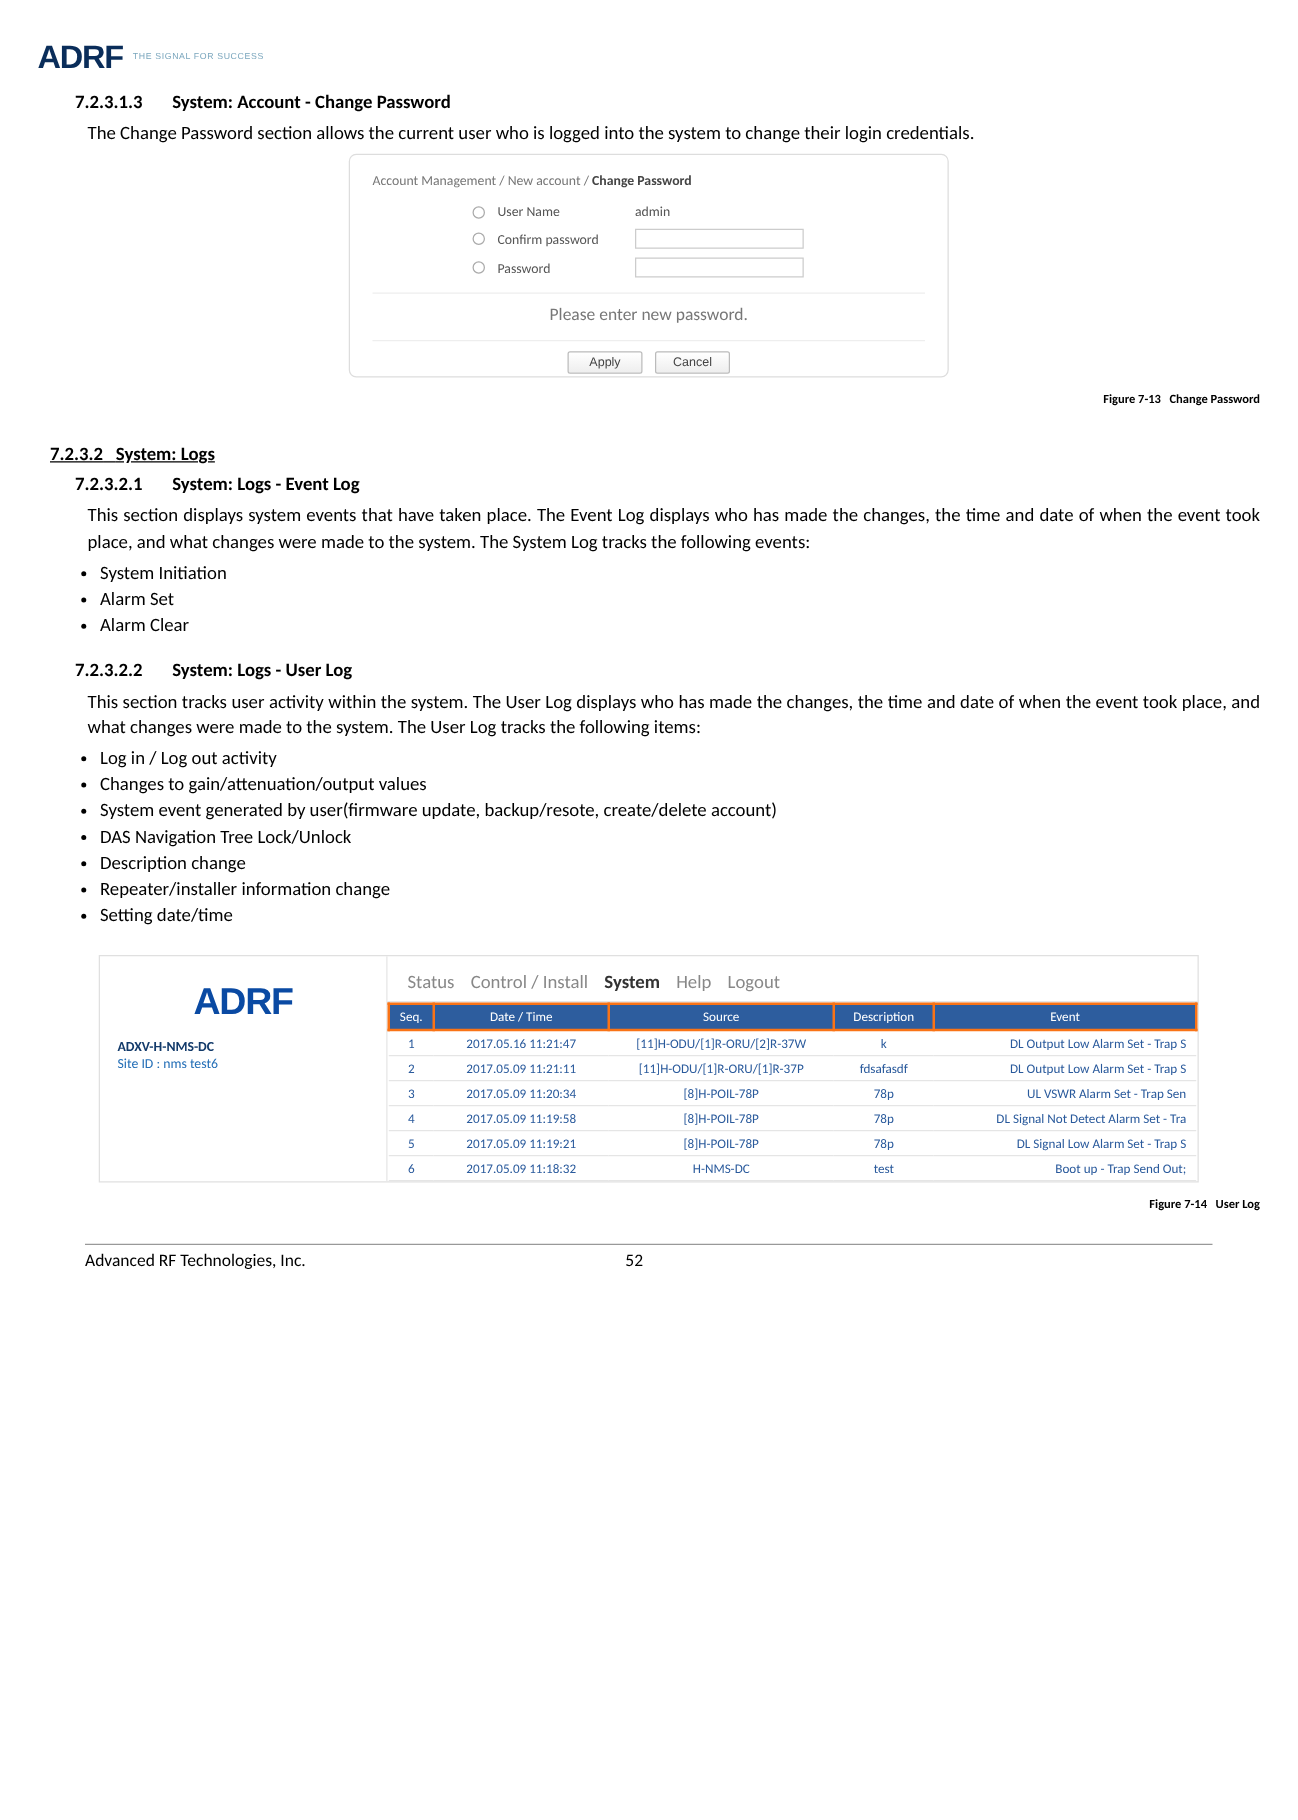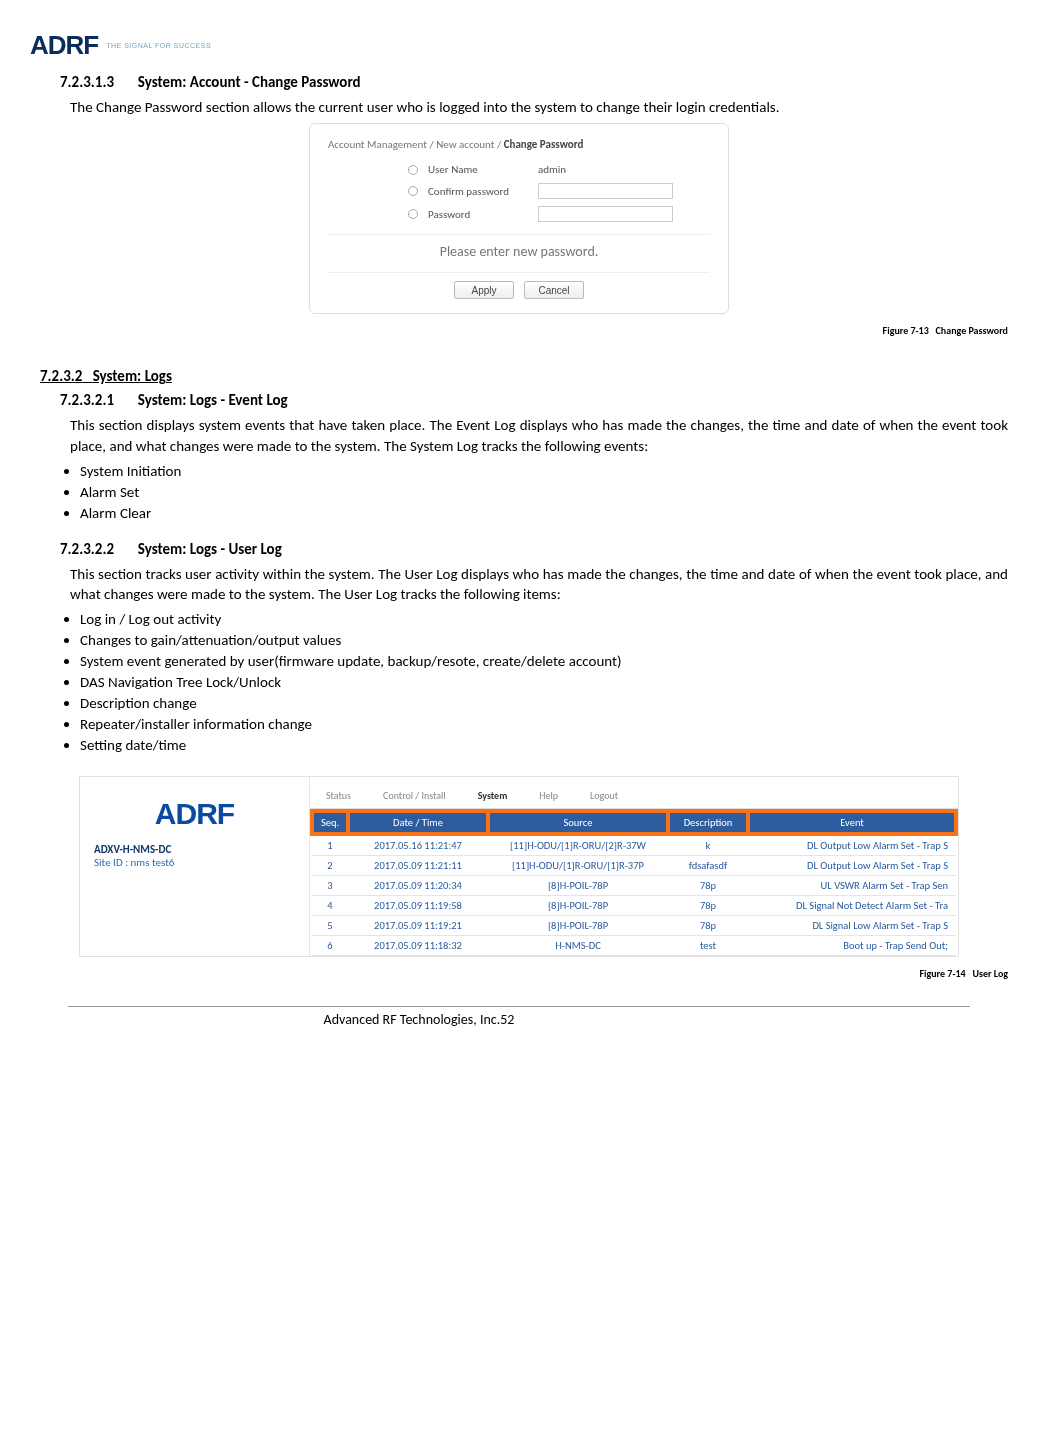--- a/index.html
+++ b/index.html
@@ -9,52 +9,52 @@
     .logo { font-family: Arial, sans-serif; font-weight: 900; font-size: 26px; color: #0a2d5a; letter-spacing: -1px; }
     .logo-sub { font-family: Arial, sans-serif; font-size: 7px; color: #7aa6bd; letter-spacing: 0.5px; }
     .h5 { font-weight: 700; font-size: 15px; margin: 6px 0 6px 30px; }
     .h4 { font-weight: 700; font-size: 15px; margin: 30px 0 6px 10px; text-decoration: underline; }
     .body-text { margin: 0 10px 6px 40px; text-align: justify; line-height: 1.35; }
     .caption { text-align: right; font-weight: 700; font-size: 10px; margin: 10px 0 12px 0; }
     ul.bullets { list-style: disc; margin: 4px 0 8px 50px; }
     ul.bullets li { margin: 3px 0; }
 
     
-    .cp-box { width: 420px; margin: 3px auto 4px auto; border: 1px solid #ddd; border-radius: 6px; padding: 14px 18px 14px 18px; background: #fff; font-size: 11px; color: #555; }
+    .cp-box { width: 480px; margin: 3px auto 4px auto; border: 1px solid #ddd; border-radius: 6px; padding: 14px 18px 2px 18px; background: #fff; font-size: 11px; color: #555; }
     .cp-crumb { font-size: 11px; color: #777; margin-bottom: 12px; }
     .cp-crumb b { color: #444; font-weight: 700; }
     .cp-row { display: flex; align-items: center; gap: 10px; margin: 7px 0; padding-left: 80px; }
     .radio { width: 10px; height: 10px; border: 1px solid #aaa; border-radius: 50%; display: inline-block; }
     .cp-label { width: 100px; }
     .cp-input { width: 135px; height: 16px; border: 1px solid #ccc; background: #fff; }
     .cp-hr { border: 0; border-top: 1px solid #eee; margin: 12px 0 8px 0; }
     .cp-msg { text-align: center; font-size: 14px; color: #777; margin-bottom: 6px; }
     .cp-btns { display: flex; justify-content: center; gap: 10px; }
     .cp-btn { width: 60px; height: 18px; border: 1px solid #bbb; border-radius: 2px; background: linear-gradient(#fff,#eee); font-size: 10px; color: #444; }
 
     
     .ul-wrap { width: 880px; margin: 22px auto 4px auto; border: 1px solid #e0e0e0; display: flex; background: #fff; color: #1f4d8a; font-size: 11px; }
     .ul-sidebar { width: 230px; padding: 20px 14px; border-right: 1px solid #e6e6e6; }
     .ul-logo { font-family: Arial, sans-serif; font-weight: 900; font-size: 30px; color: #0a4aa3; letter-spacing: -1px; margin-bottom: 12px; text-align: center; }
     .ul-system { font-size: 11px; color: #123a6a; font-weight: 700; }
     .ul-site { font-size: 11px; color: #246fb7; }
     .ul-main { flex: 1; }
-    .ul-tabs { display: flex; align-items: center; gap: 32px; padding: 12px 16px 6px 16px; font-size: 10px; color: #888; border-bottom: 1px solid #ddd; }
+    .ul-tabs { display: flex; align-items: center; gap: 13px; padding: 12px 16px 6px 16px; font-size: 15px; color: #888; border-bottom: 1px solid #ddd; }
     .ul-tab.active { color: #333; font-weight: 700; }
     .ul-sub { padding: 8px 14px 4px 14px; font-size: 11px; color: #666; }
     .ul-table { width: 100%; border-collapse: collapse; font-size: 10.5px; }
-    .ul-table th { background: #2d5d9e; color: #fff; font-weight: 400; border: 4px solid #f97316; padding: 3px 4px; font-size: 10.5px; }
+    .ul-table th { background: #2d5d9e; color: #fff; font-weight: 400; border: 2px solid #f97316; padding: 3px 4px; font-size: 10.5px; }
     .ul-table td { border-bottom: 1px solid #e5e5e5; padding: 3px 8px; text-align: center; color: #2a5a9c; }
     .ul-table td.ev { text-align: right; padding-left: 10px; }
     .ul-table th.seq { width: 36px; }
     .ul-table th.dt { width: 140px; }
     .ul-table th.src { width: 180px; }
     .ul-table th.desc { width: 80px; }
 
-    .footer { display: flex; justify-content: center; border-top: 1px solid #999; margin: 26px 38px 0 38px; padding-top: 4px; font-size: 14px; }
+    .footer { display: flex; justify-content: space-between; border-top: 1px solid #999; margin: 26px 38px 0 38px; padding-top: 4px; font-size: 14px; }
   </style>
 </head>
 <body>
 
 <div class="page">
 
   <div class="logo-row">
     <span class="logo">ADRF</span>
     <span class="logo-sub">THE SIGNAL FOR SUCCESS</span>
   </div>

